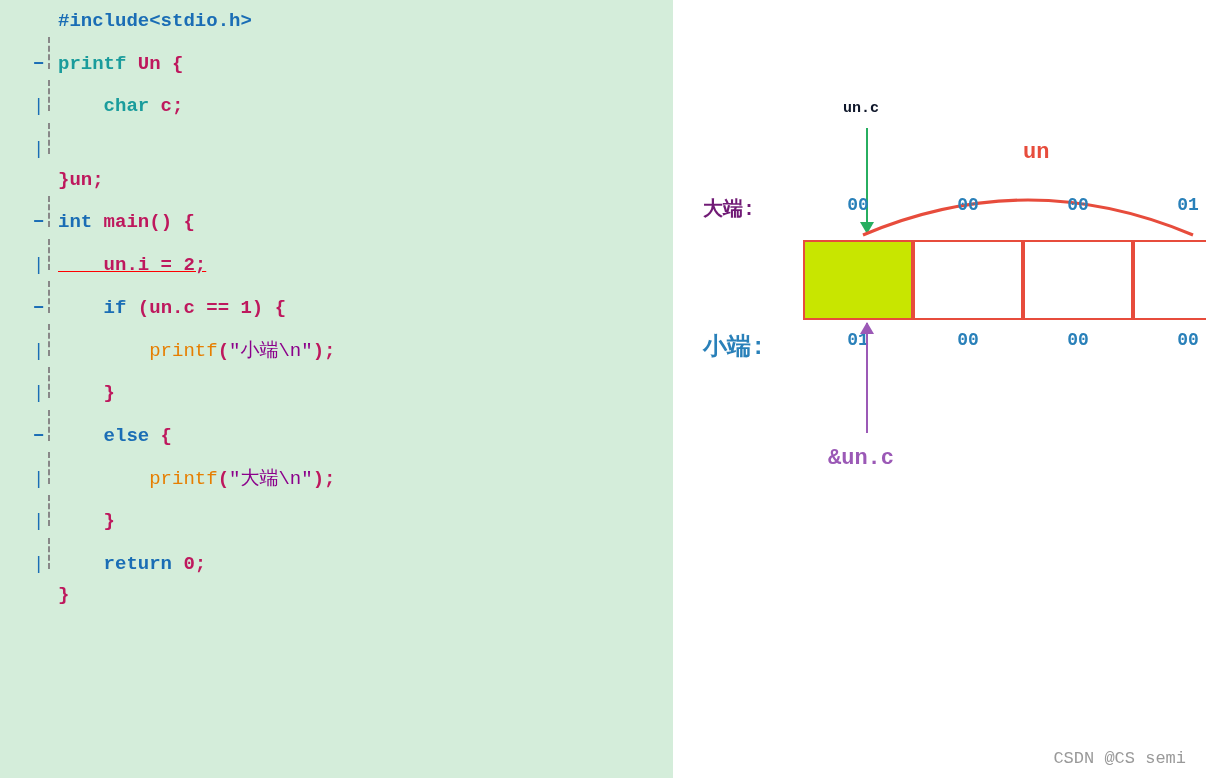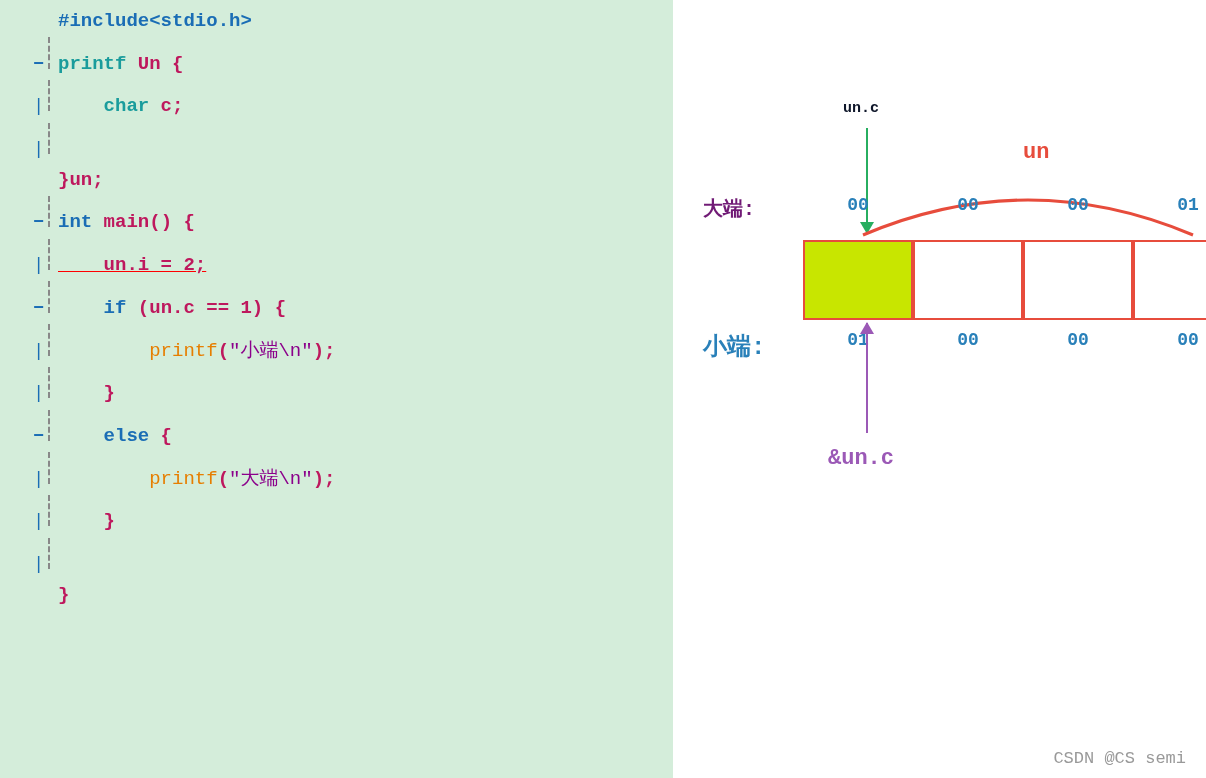--- a/index.html
+++ b/index.html
@@ -320,20 +320,21 @@
     <div class="code-line">
       <span class="gutter"></span>
       <span style="width: 10px; display: inline-block;"></span>
       <span class="code-text"></span>
     </div>
     <div class="code-line">
       <span class="gutter">
         <span style="color:#1a6db5;font-size:18px;">|</span>
       </span>
       <span style="display: inline-block; width: 6px; border-left: 2px dashed rgb(136, 136, 136); height: 1.65em; vertical-align: bottom; margin-right: 4px;"></span>
+      <span class="code-text"><span class="normal">    </span><span class="kw-blue">return</span><span class="normal"> 0;</span></span>
     </div>
     <div class="code-line">
       <span class="gutter"></span>
       <span style="width: 10px; display: inline-block;"></span>
       <span class="code-text"><span class="normal">}</span></span>
     </div>
   </div>
 
 <div class="diagram-panel">
 

